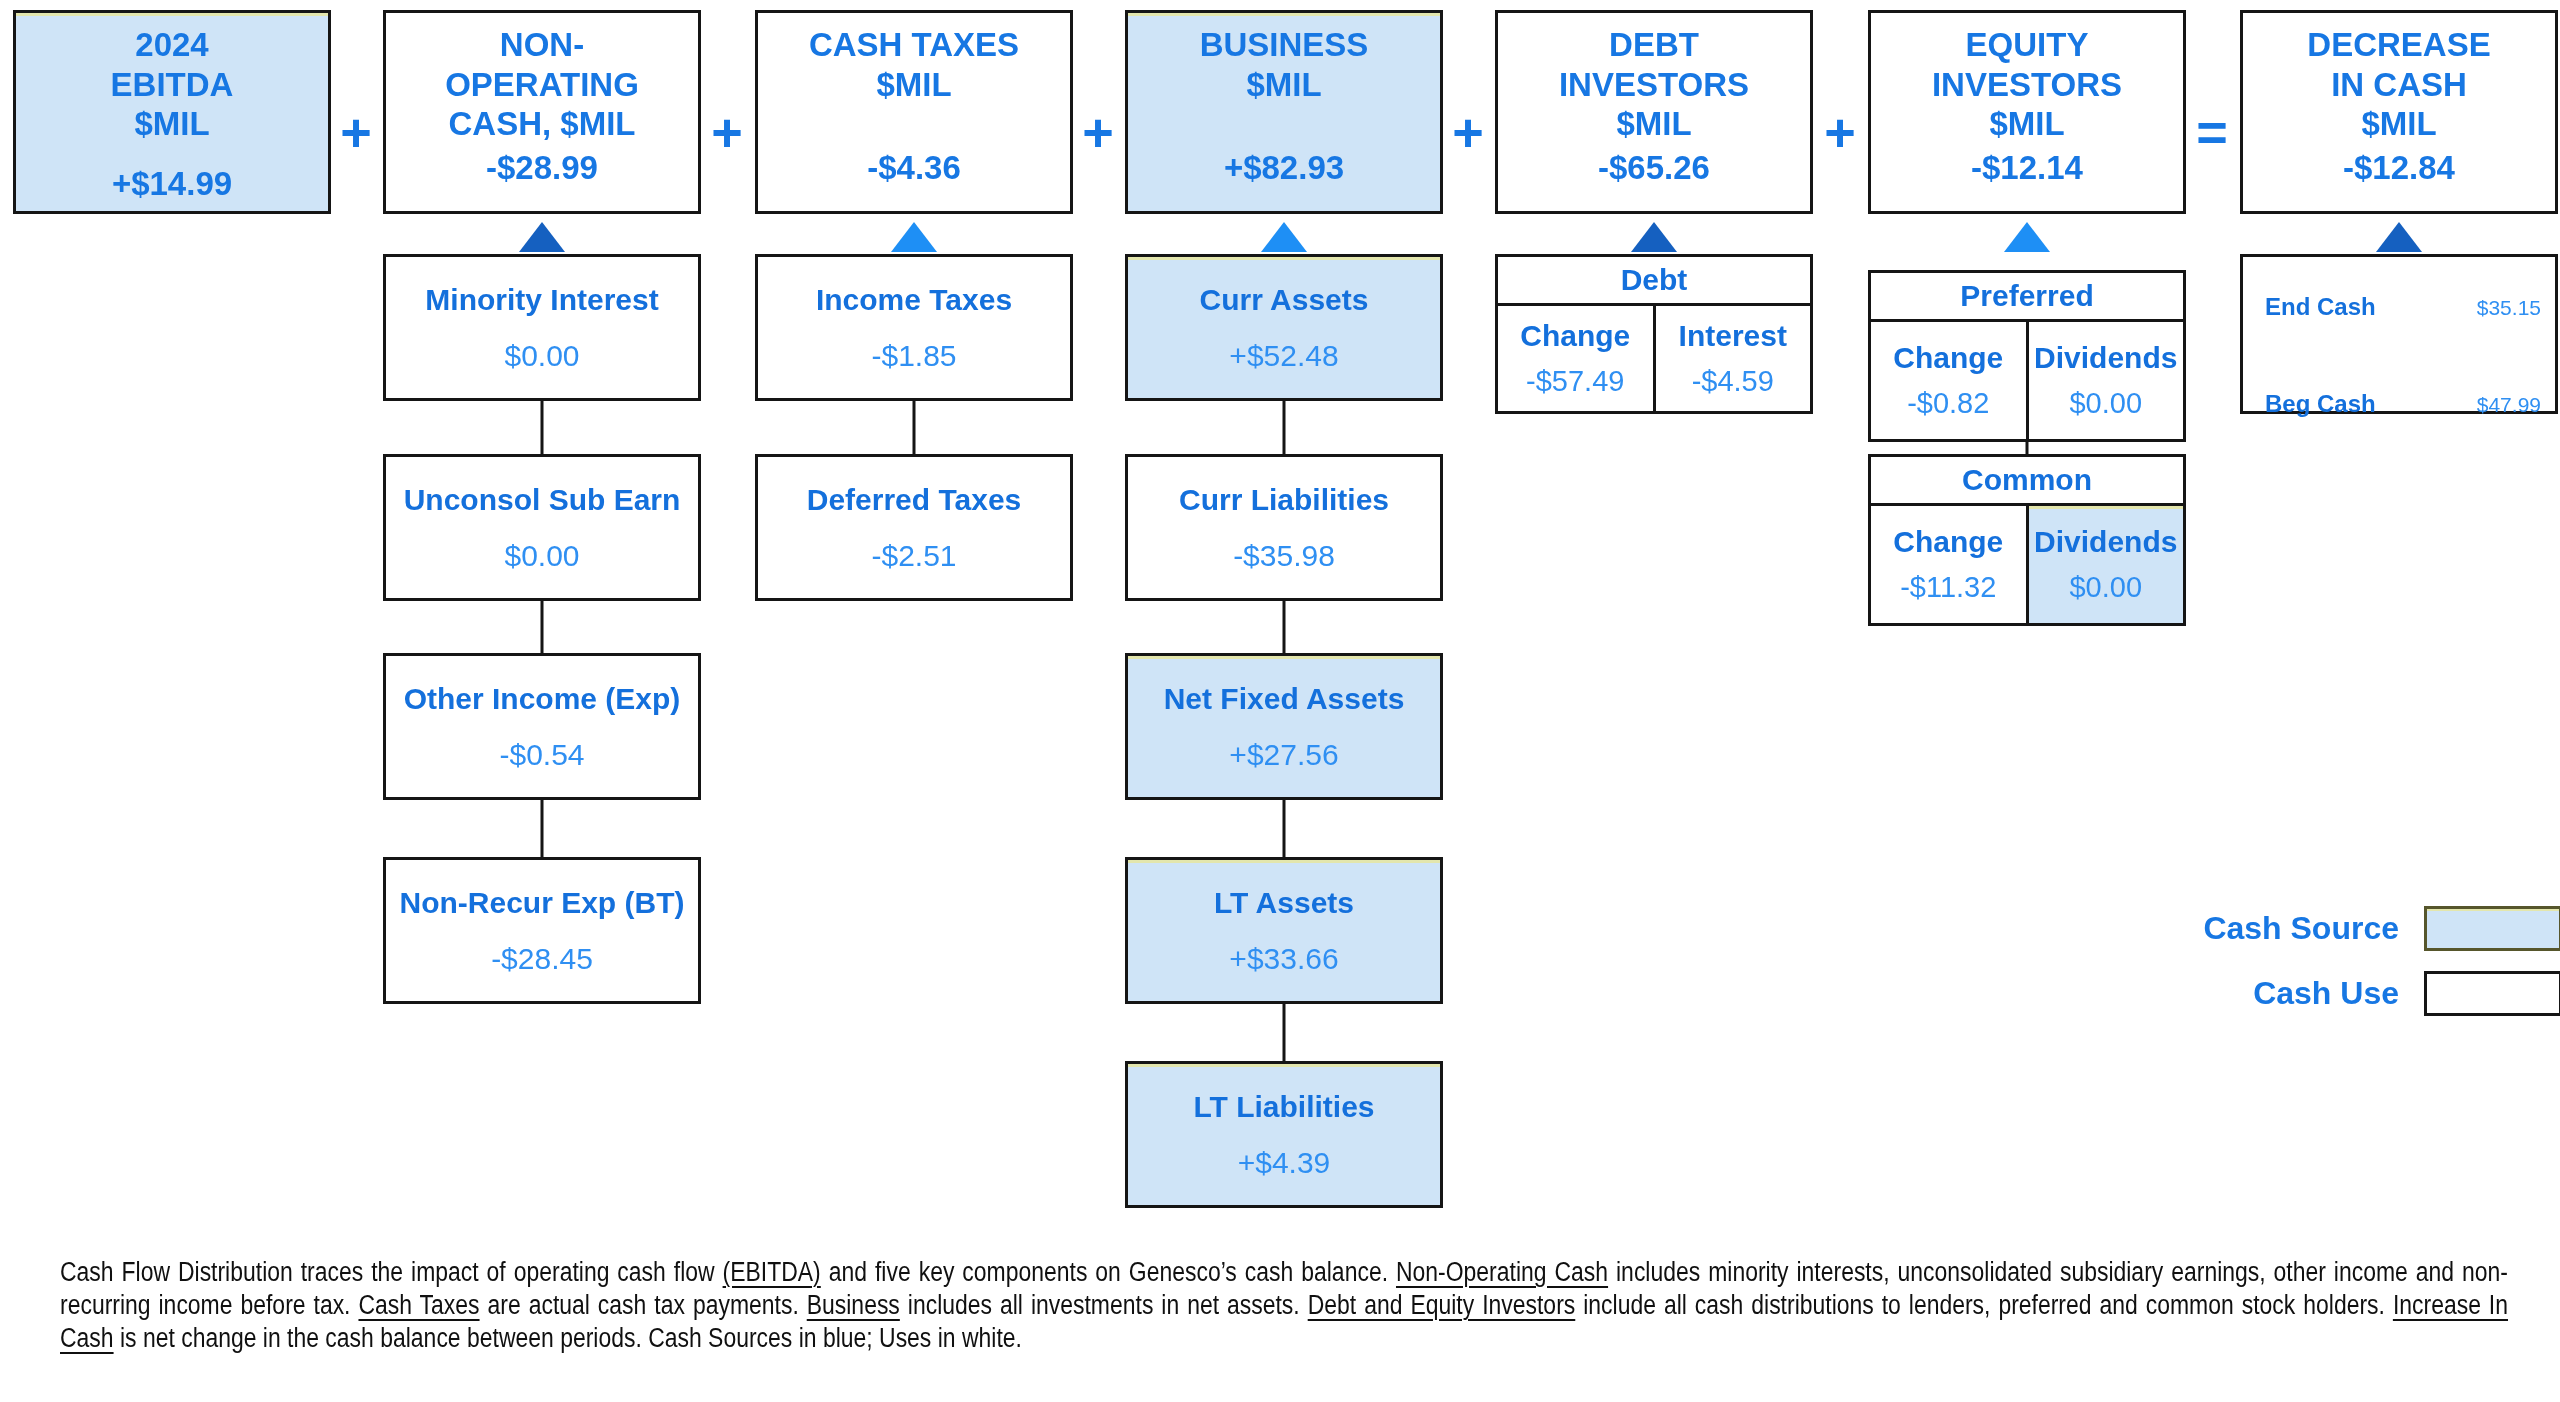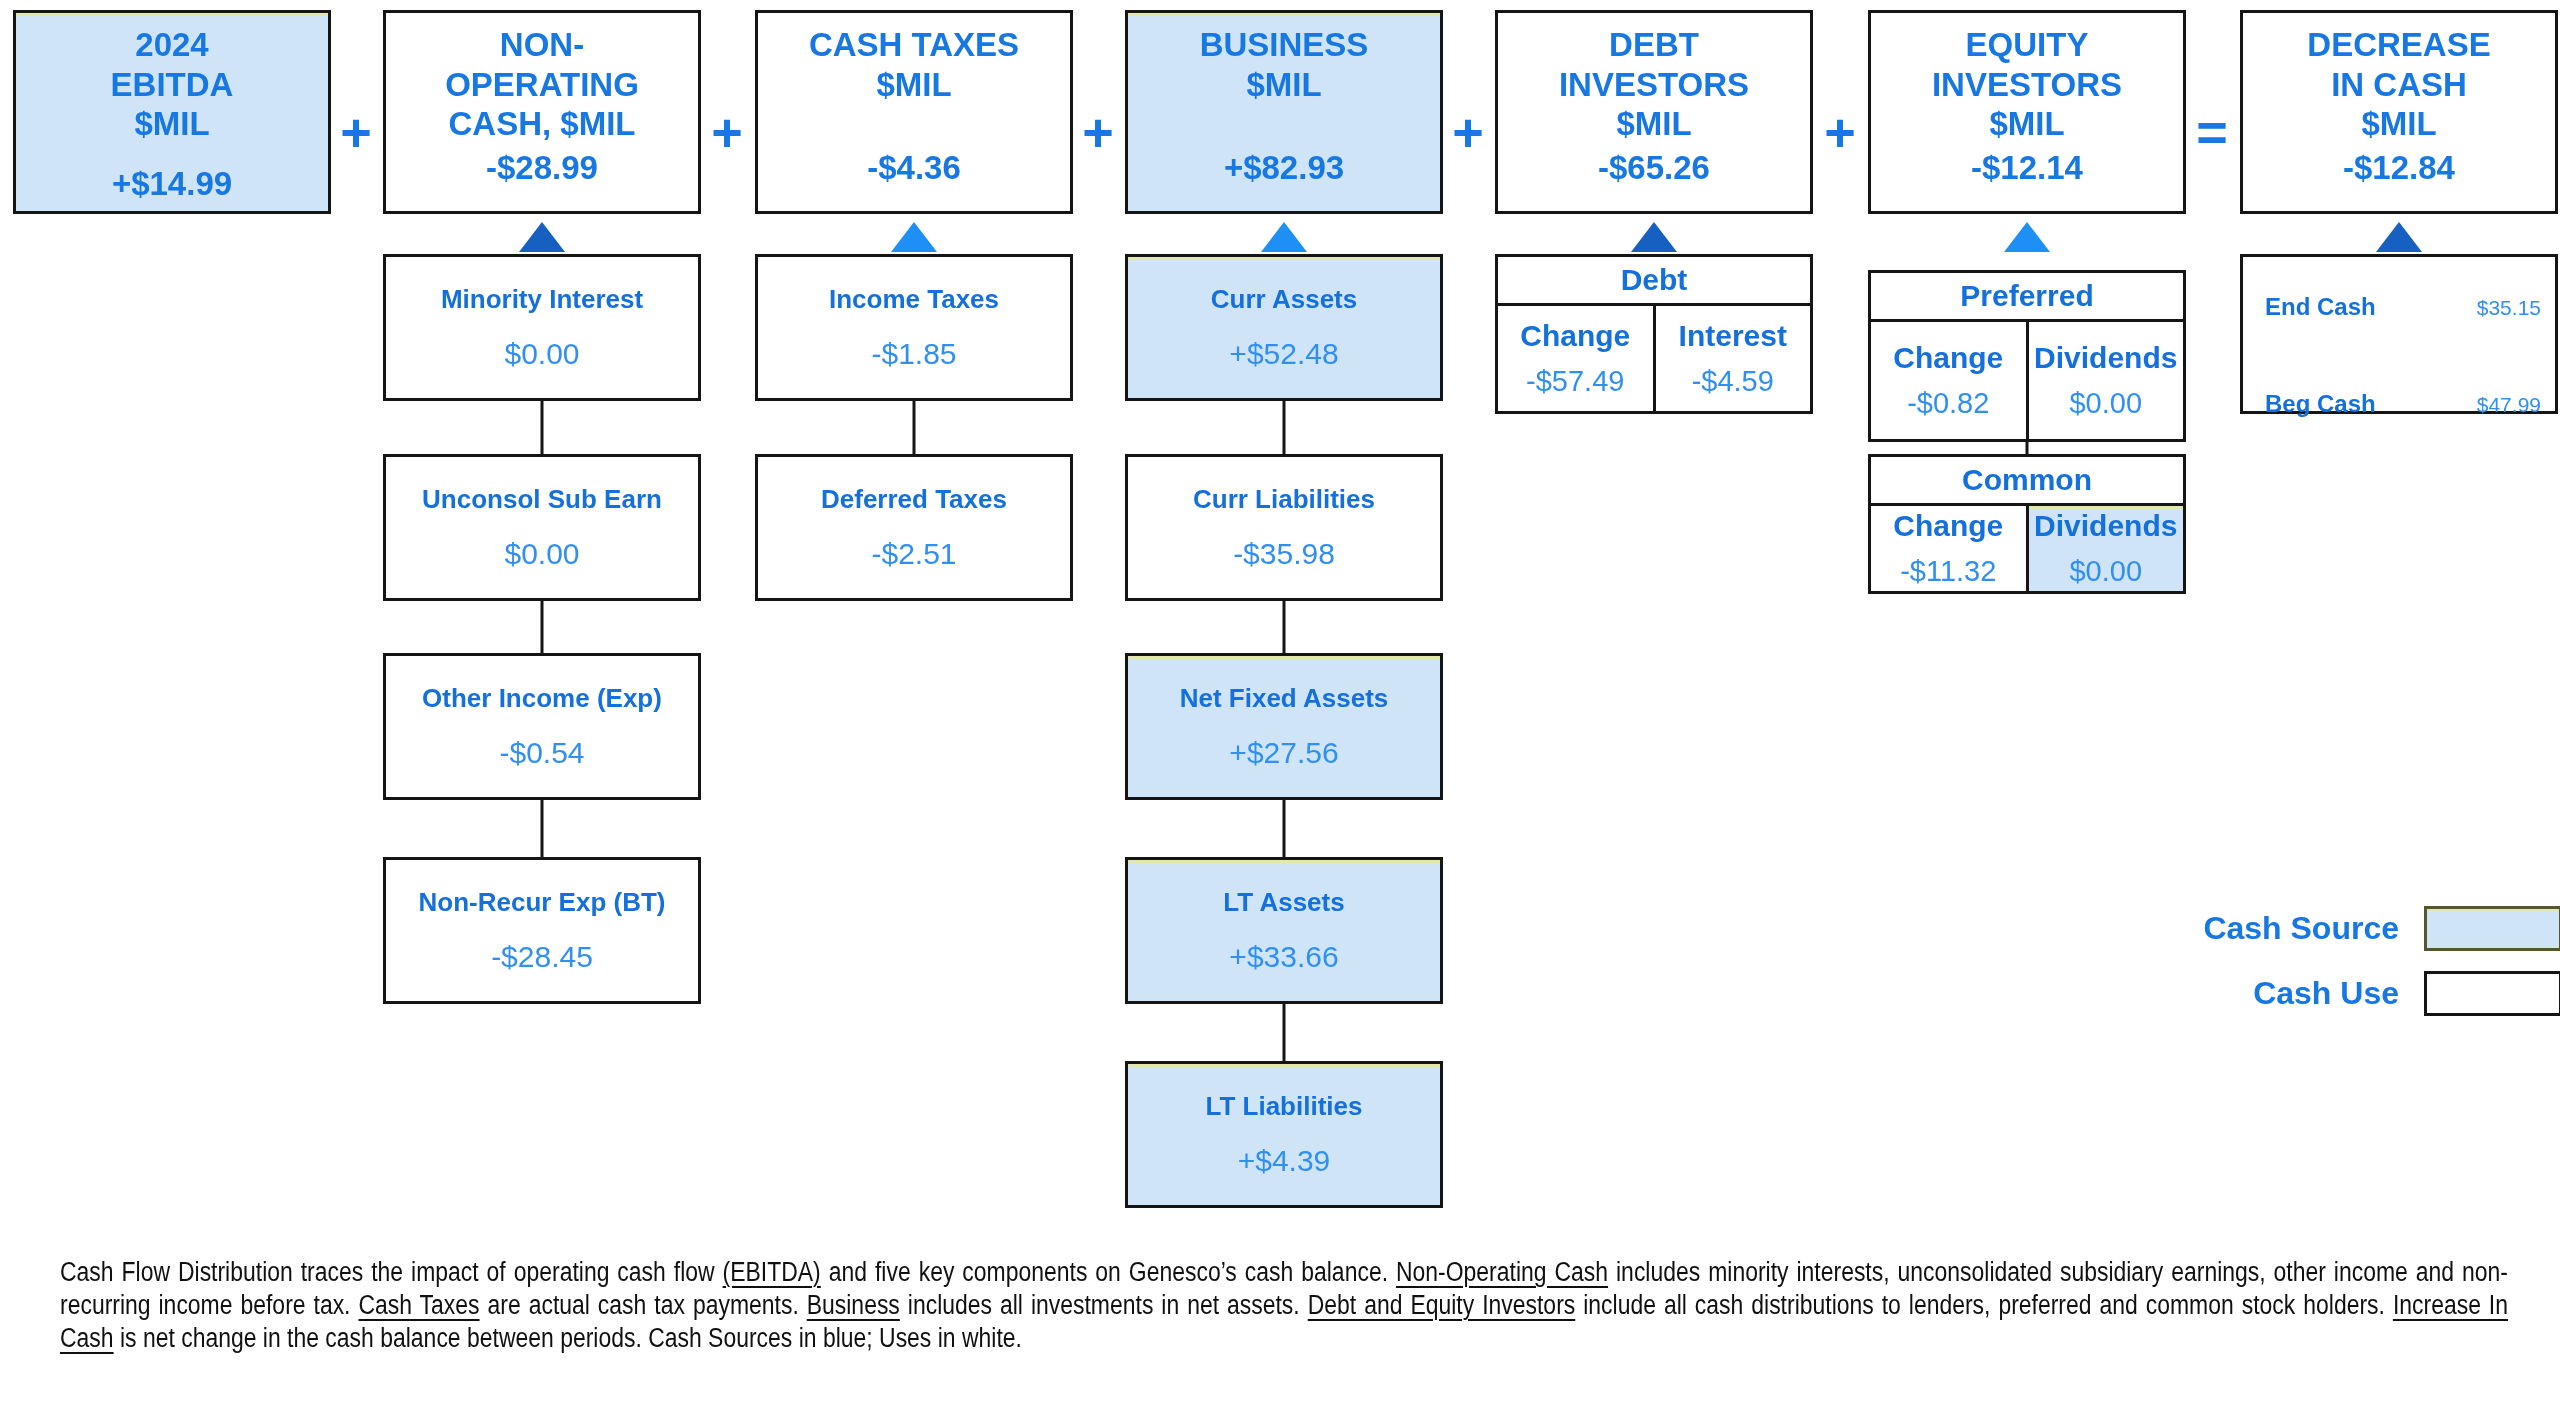--- a/index.html
+++ b/index.html
@@ -15,21 +15,21 @@
     position:absolute;left:0;width:100%;box-sizing:border-box;
     border:3px solid var(--line,#151515);background:#ffffff;
     display:flex;flex-direction:column;align-items:center;text-align:center;
   }
   .box.source{background:var(--source-fill,#cfe4f7);box-shadow:inset 0 3px 0 var(--source-topline,#e3e6ad);gap:21px;}
   .box.top{top:0;height:204px;justify-content:space-between;padding:12px 4px 24px;}
   .box-title{font-weight:bold;font-size:33px;line-height:1.2;color:var(--title-blue,#1777e3);white-space:pre-line;}
   .box-value{font-weight:bold;font-size:33px;color:var(--title-blue,#1777e3);}
 
   .box.sub{justify-content:center;gap:22px;padding:4px;}
-  .sub-label{font-weight:bold;font-size:26px;color:var(--label-blue,#1470dc);}
+  .sub-label{font-weight:bold;font-size:30px;color:var(--label-blue,#1470dc);}
   .sub-value{font-size:30px;color:var(--value-blue,#2f8ff2);}
 
   .tri{
     position:absolute;left:50%;transform:translateX(-50%);top:212px;
     width:0;height:0;border-left:23px solid transparent;border-right:23px solid transparent;
     border-bottom:30px solid var(--tri-light,#1e8ff5);
   }
   .tri.dark{border-bottom-color:var(--tri-dark,#1560c0);}
 
   .vline{position:absolute;left:50%;transform:translateX(-50%);width:3px;background:var(--line,#151515);}
@@ -217,21 +217,21 @@
         <div class="cell">
           <div class="cell-label">Change</div>
           <div class="cell-value">-$0.82</div>
         </div>
         <div class="cell">
           <div class="cell-label">Dividends</div>
           <div class="cell-value">$0.00</div>
         </div>
       </div>
     </div>
-    <div class="tbl" style="top:444px;height:140px">
+    <div class="tbl" style="top:444px;height:172px">
       <div class="tbl-header">Common</div>
       <div class="tbl-cells">
         <div class="cell">
           <div class="cell-label">Change</div>
           <div class="cell-value">-$11.32</div>
         </div>
         <div class="cell source">
           <div class="cell-label">Dividends</div>
           <div class="cell-value">$0.00</div>
         </div>

